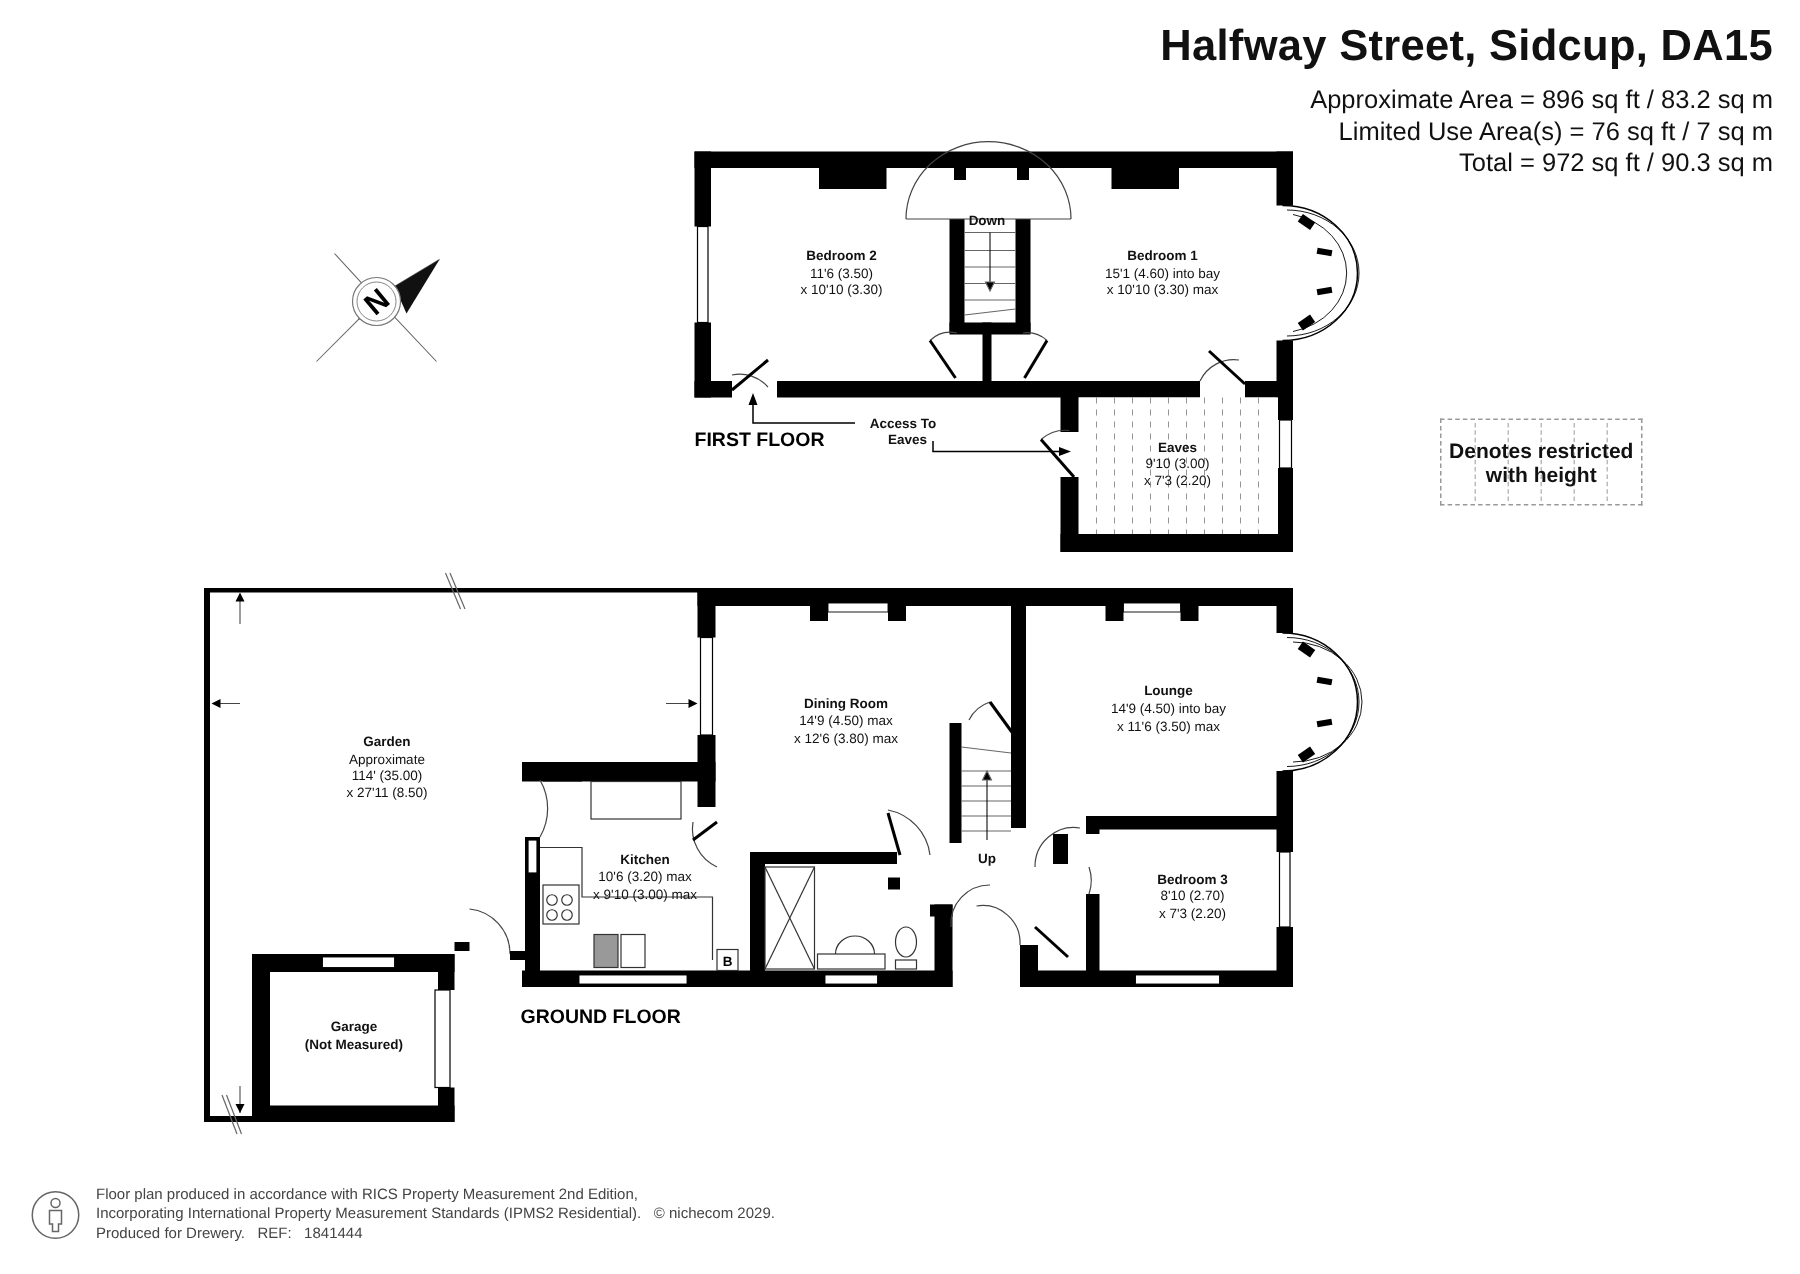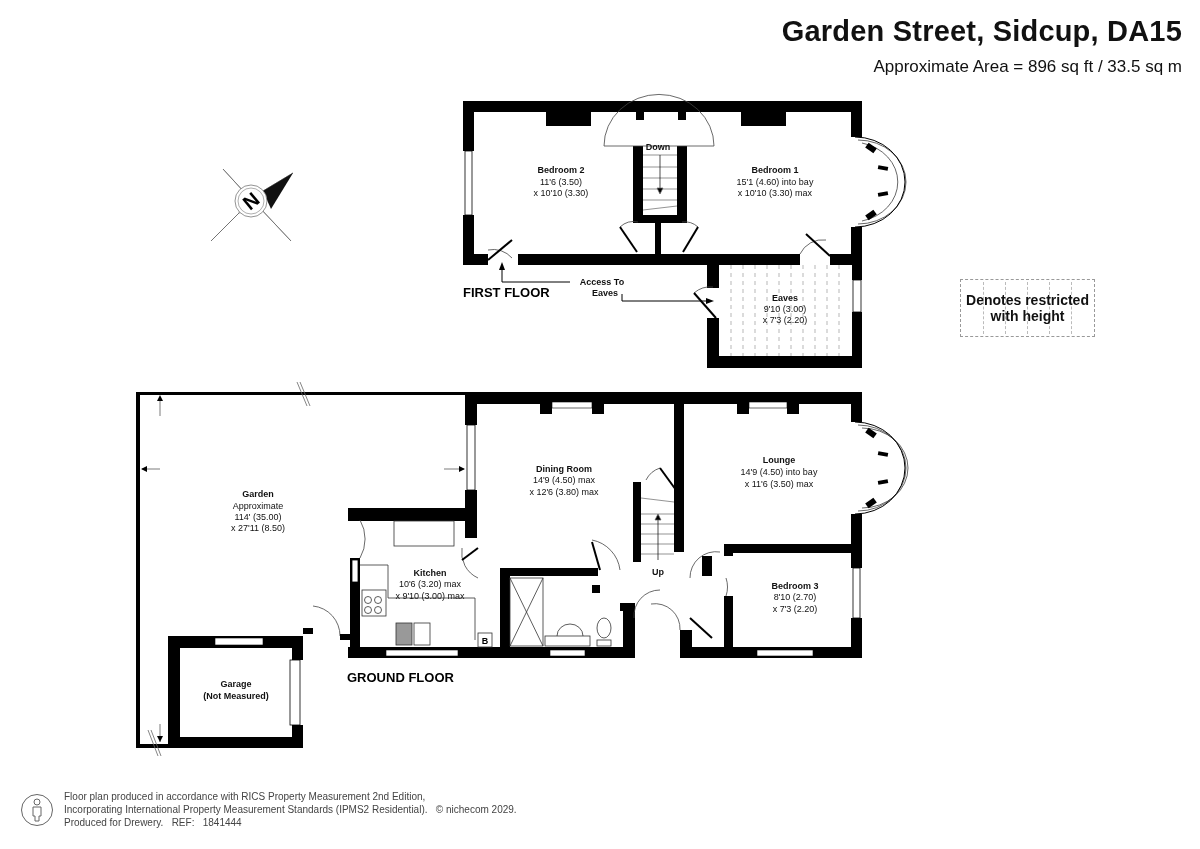--- a/index.html
+++ b/index.html
@@ -16,22 +16,24 @@
             background-image:repeating-linear-gradient(90deg, transparent 0 22px, transparent 22px 23px);
             display:flex; align-items:center; justify-content:center; text-align:center; }
   .legend span { font-size:14px; font-weight:bold; line-height:16px; background:transparent; }
   .legend .vl { position:absolute; top:2px; bottom:2px; border-left:1px dashed #bbb; }
   .lbl { font-family:"Liberation Sans", sans-serif; }
 </style>
 </head>
 <body>
 
 <div class="header">
-  <div class="title">Garden Street, Sidcup, DA15</div>
-  <div class="area-line">Approximate Area = 896 sq ft / 33.5 sq m</div>
+  <div class="title">Halfway Street, Sidcup, DA15</div>
+  <div class="area-line">Approximate Area = 896 sq ft / 83.2 sq m</div>
+  <div class="area-line">Limited Use Area(s) = 76 sq ft / 7 sq m</div>
+  <div class="area-line">Total = 972 sq ft / 90.3 sq m</div>
 </div>
 
 <div class="legend">
   <div class="vl" style="left:22px"></div>
     <div class="vl" style="left:44px"></div>
     <div class="vl" style="left:66px"></div>
   <div class="vl" style="left:88px"></div>
     <div class="vl" style="left:110px"></div>
   <span style="position:relative;">
     <span>Denotes restricted</span><br>

